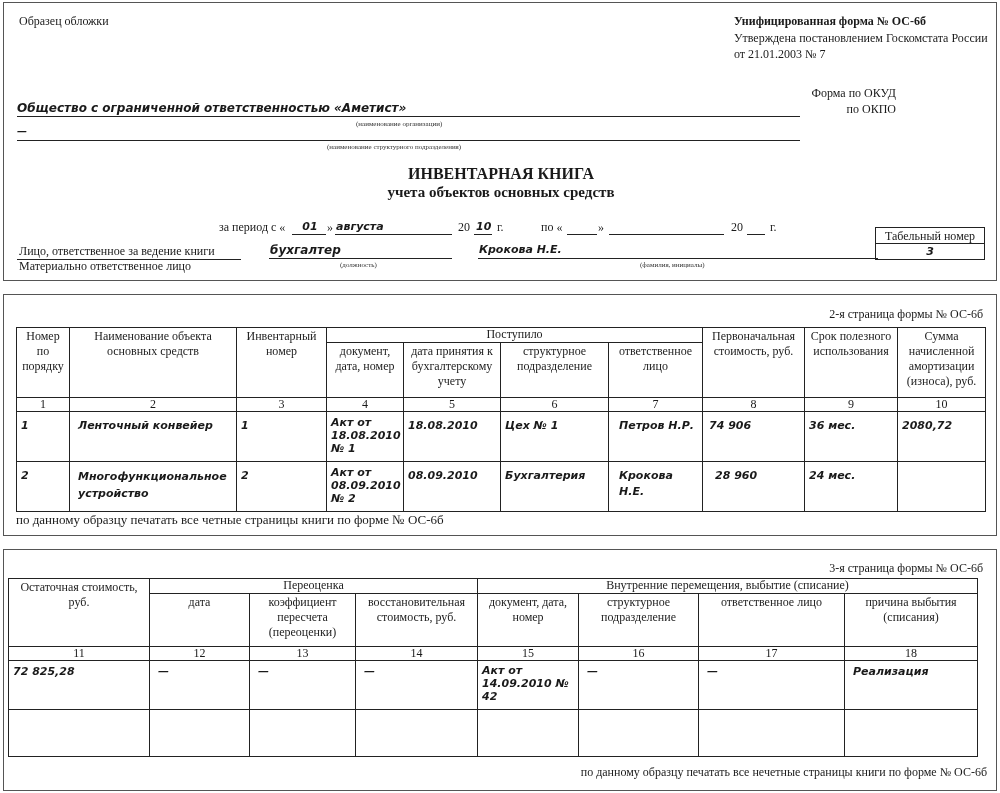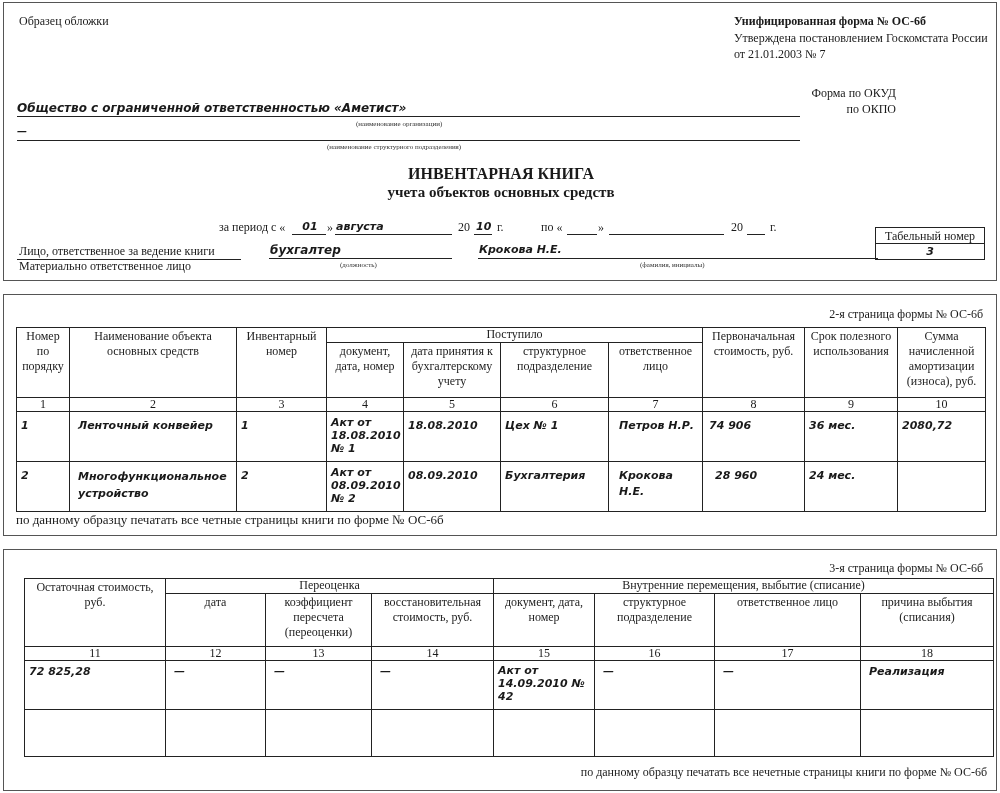--- a/index.html
+++ b/index.html
@@ -157,21 +157,21 @@
     <td class="d">24 мес.</td>
     <td class="d"></td>
   </tr>
 </tbody>
   </table>
 <div class="abs serif" style="left:16px;top:512px;font-size:13px;">по данному образцу печатать все четные страницы книги по форме № ОС-6б</div>
 
 <div class="panel" style="left:3px;top:549px;width:994px;height:242px;">
   <div class="abs serif" style="right:13px;top:11px;font-size:12px;">3-я страница формы № ОС-6б</div>
 </div>
-<table class="grid" style="left:24px;top:578px;width:969px;">
+<table class="grid" style="left:8px;top:578px;width:969px;">
   <colgroup>
     <col style="width:141px">
       <col style="width:100px">
       <col style="width:106px">
       <col style="width:122px">
       <col style="width:101px">
       <col style="width:120px">
       <col style="width:146px">
       <col style="width:133px">
   </colgroup>

